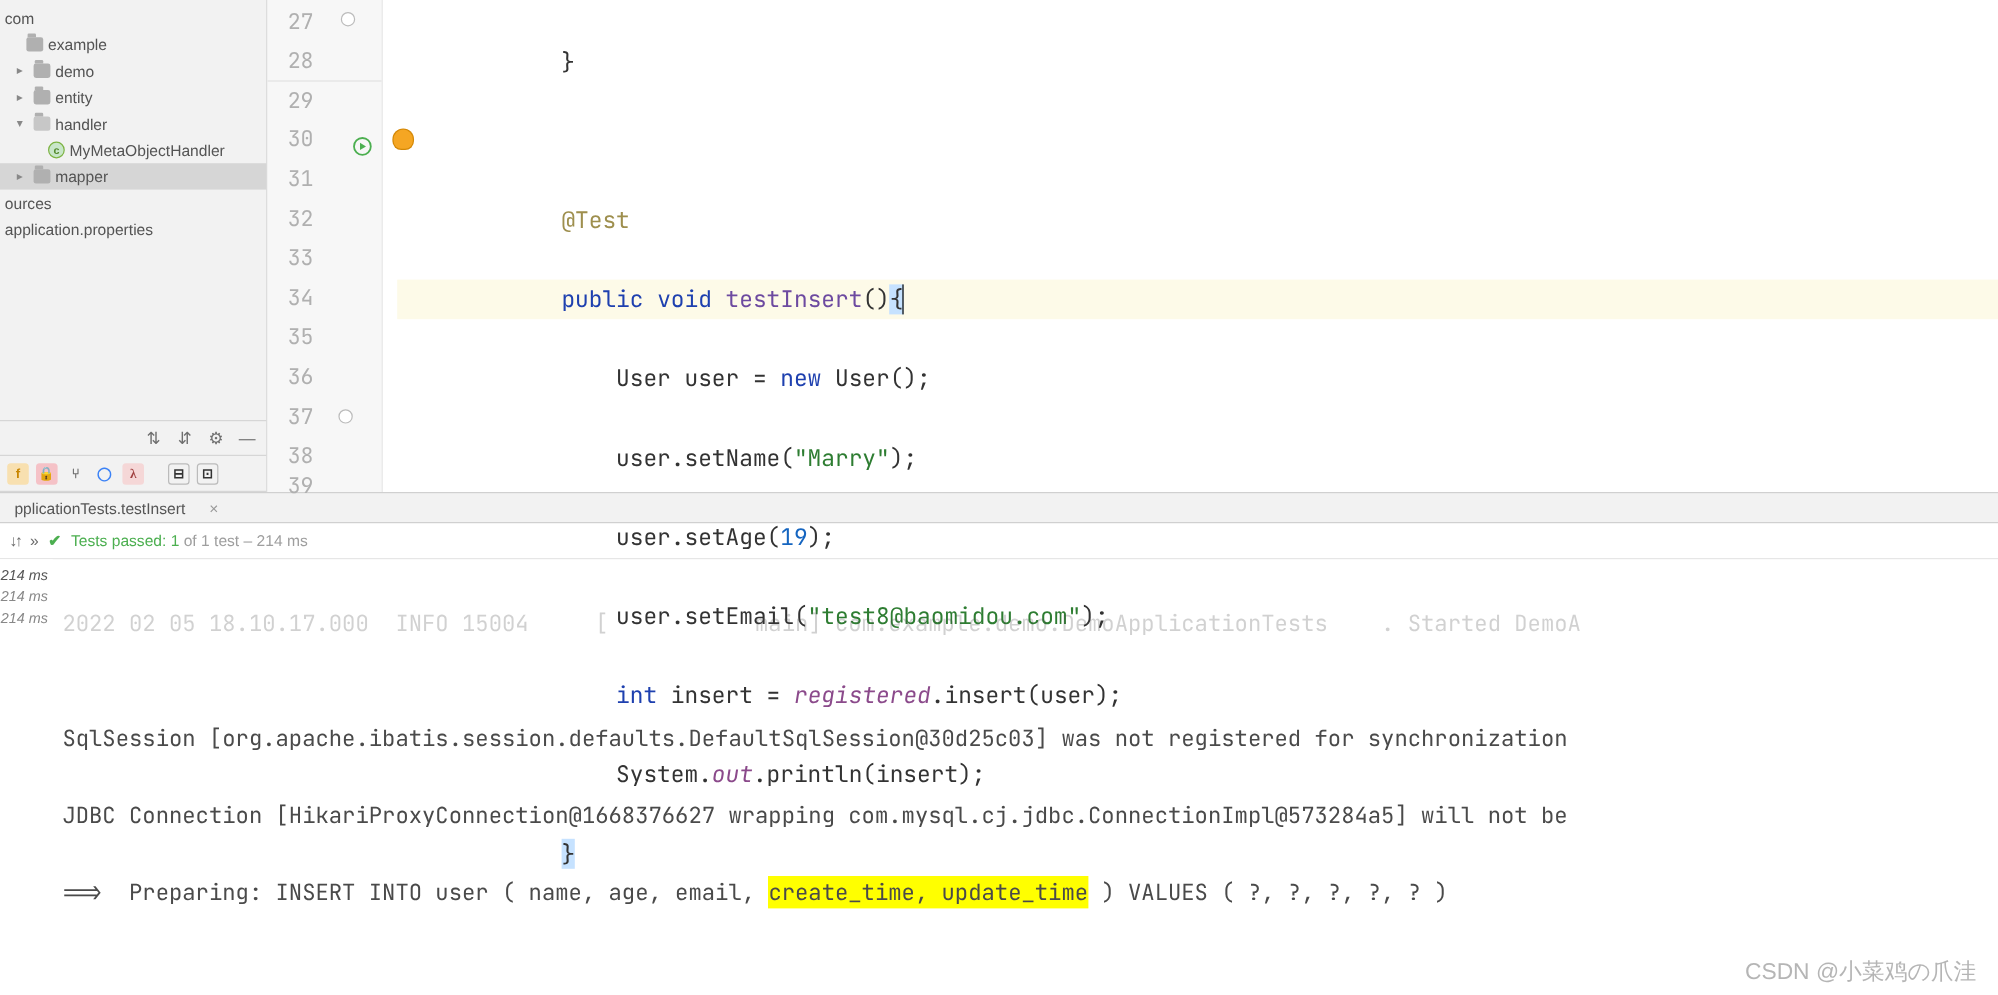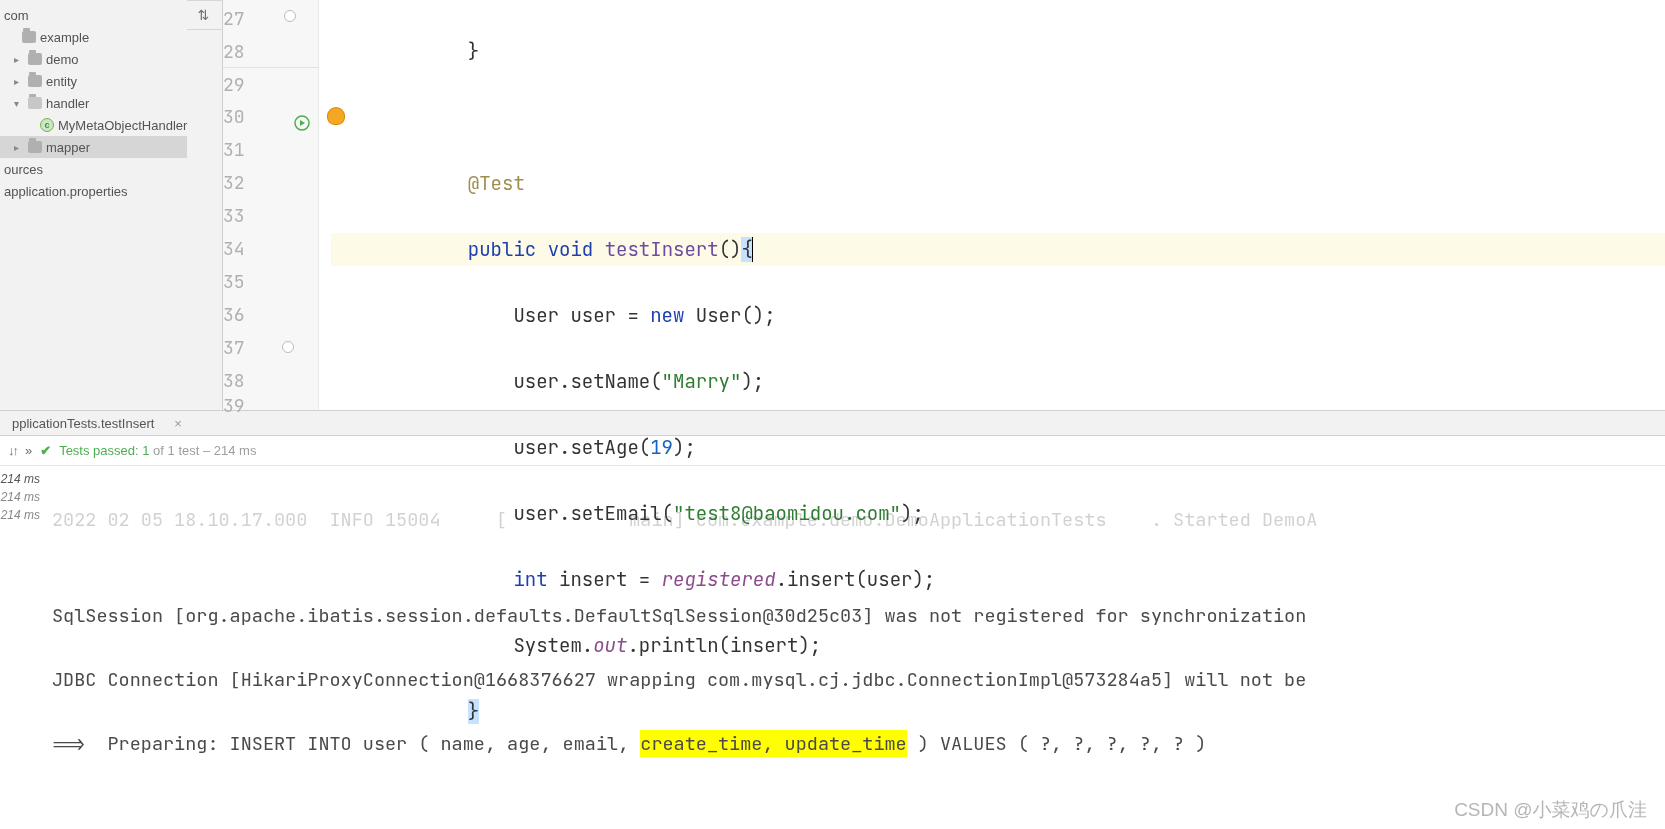--- a/index.html
+++ b/index.html
@@ -1,38 +1,38 @@
 <!DOCTYPE html>
 <html><head>
 <meta charset="utf-8">
 <style>
   * { margin: 0; padding: 0; box-sizing: border-box; }
   body { font-family: "Segoe UI", Arial, sans-serif; font-size: 13px; color: #333; background: #fff; overflow: hidden; width: 1665px; height: 829px; }
   .main-layout { display: flex; height: 410px; }
-  .sidebar { width: 223px; background: #f2f2f2; border-right: 1px solid #d0d0d0; display: flex; flex-direction: row; }
+  .sidebar { width: 223px; background: #f2f2f2; border-right: 1px solid #d0d0d0; display: flex; flex-direction: column; }
   .tree { flex: 1; padding-top: 4px; font-size: 13px; color: #545454; }
   .tree-item { display: flex; align-items: center; height: 22px; padding-left: 4px; gap: 4px; }
   .tree-item.selected { background: #d6d6d6; }
   .arrow { width: 10px; display: inline-block; color: #888; font-size: 10px; }
   .folder-icon { width: 14px; height: 12px; background: #b0b0b0; border-radius: 2px; display: inline-flex; align-items: center; justify-content: center; font-size: 9px; position: relative; }
   .folder-icon::before { content:""; position:absolute; top:-3px; left:1px; width:7px; height:3px; background:#b0b0b0; border-radius:1px 1px 0 0;}
   .folder-icon.expanded { background:#c7c7c7; }
   .class-icon { width:14px; height:14px; border-radius:50%; background:#c8e6c9; border:1px solid #7cb342; display:inline-flex; align-items:center; justify-content:center; font-size:9px; color:#558b2f; font-weight:bold;}
   .sidebar-structure-bar { display:flex; justify-content:flex-end; align-items:center; gap:10px; padding:4px 8px; border-top:1px solid #d6d6d6; border-bottom:1px solid #d6d6d6; height:30px;}
   .sidebar-structure-bar .icon { width:16px; height:16px; display:inline-flex; align-items:center; justify-content:center; color:#6e6e6e; font-size:14px;}
   .toolbar-row { display:flex; align-items:center; gap:6px; padding:4px 6px; height:30px; border-bottom:1px solid #d6d6d6;}
   .toolbar-row .sq { width:18px; height:18px; border-radius:3px; display:inline-flex; align-items:center; justify-content:center; font-size:11px; font-weight:bold;}
   .sq.orange{ background:#f8e0b0; color:#c98600;}
   .sq.pink{ background:#f5c2c7; color:#b46b6b;}
   .sq.gray{ color:#6e6e6e;}
   .sq.blue{ color:#3b82f6;}
   .sq.lambda{ background:#f5d7d7; color:#a04040; font-family:serif;}
   .sq.box{ border:1px solid #bbb; }
   .editor-wrap { flex:1; display:flex; background:#fff; position:relative;}
-  .gutter { width:96px; background:#f7f7f7; border-right:1px solid #e8e8e8; text-align:left; font-family:"JetBrains Mono","Consolas",monospace; font-size:18px; color:#b0b0b0; padding-top:2px; position:relative;}
+  .gutter { width:96px; background:#f7f7f7; border-right:1px solid #e8e8e8; text-align:center; font-family:"JetBrains Mono","Consolas",monospace; font-size:18px; color:#b0b0b0; padding-top:2px; position:relative;}
   .gutter .line { height:33px; line-height:33px; padding-right:40px; position:relative;}
   .gutter .run-icon { position:absolute; right:8px; top:8px; width:16px; height:16px; }
   .gutter .run-icon svg { width:16px; height:16px;}
   .gutter .bulb { position:absolute; right:-26px; top:8px; width:16px; height:16px; background:#f5a623; border-radius:50% 50% 40% 40%; box-shadow:0 0 0 1px #d48806;}
   .gutter .method-icon { position:absolute; right:24px; top:10px; width:12px; height:12px; background:#fff; border-radius:50%; border:1px solid #bbb;}
   .gutter .method-icon.top { right:22px; top:8px;}
   .code { flex:1; font-family:"JetBrains Mono","Consolas",monospace; font-size:19px; line-height:33px; padding-left:12px; padding-top:2px; white-space:pre; }
   .code .line { height:33px; }
   .code .line.hl { background:#fdfae8; }
   .kw { color:#1e40af; }

